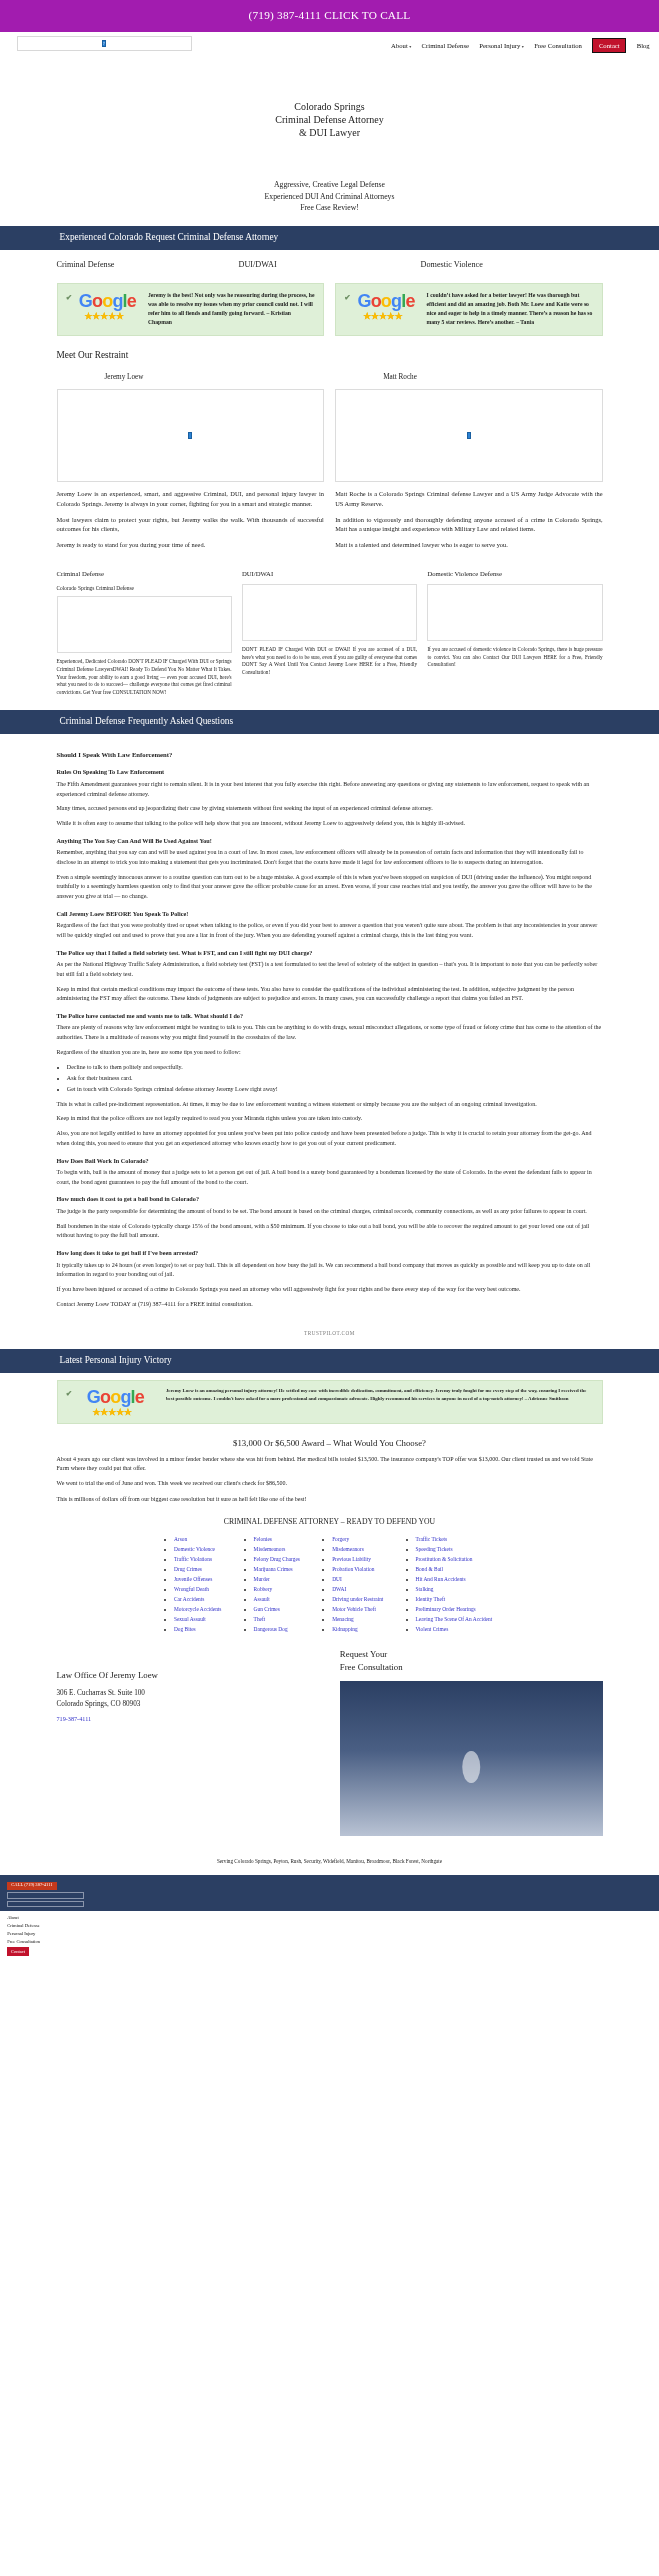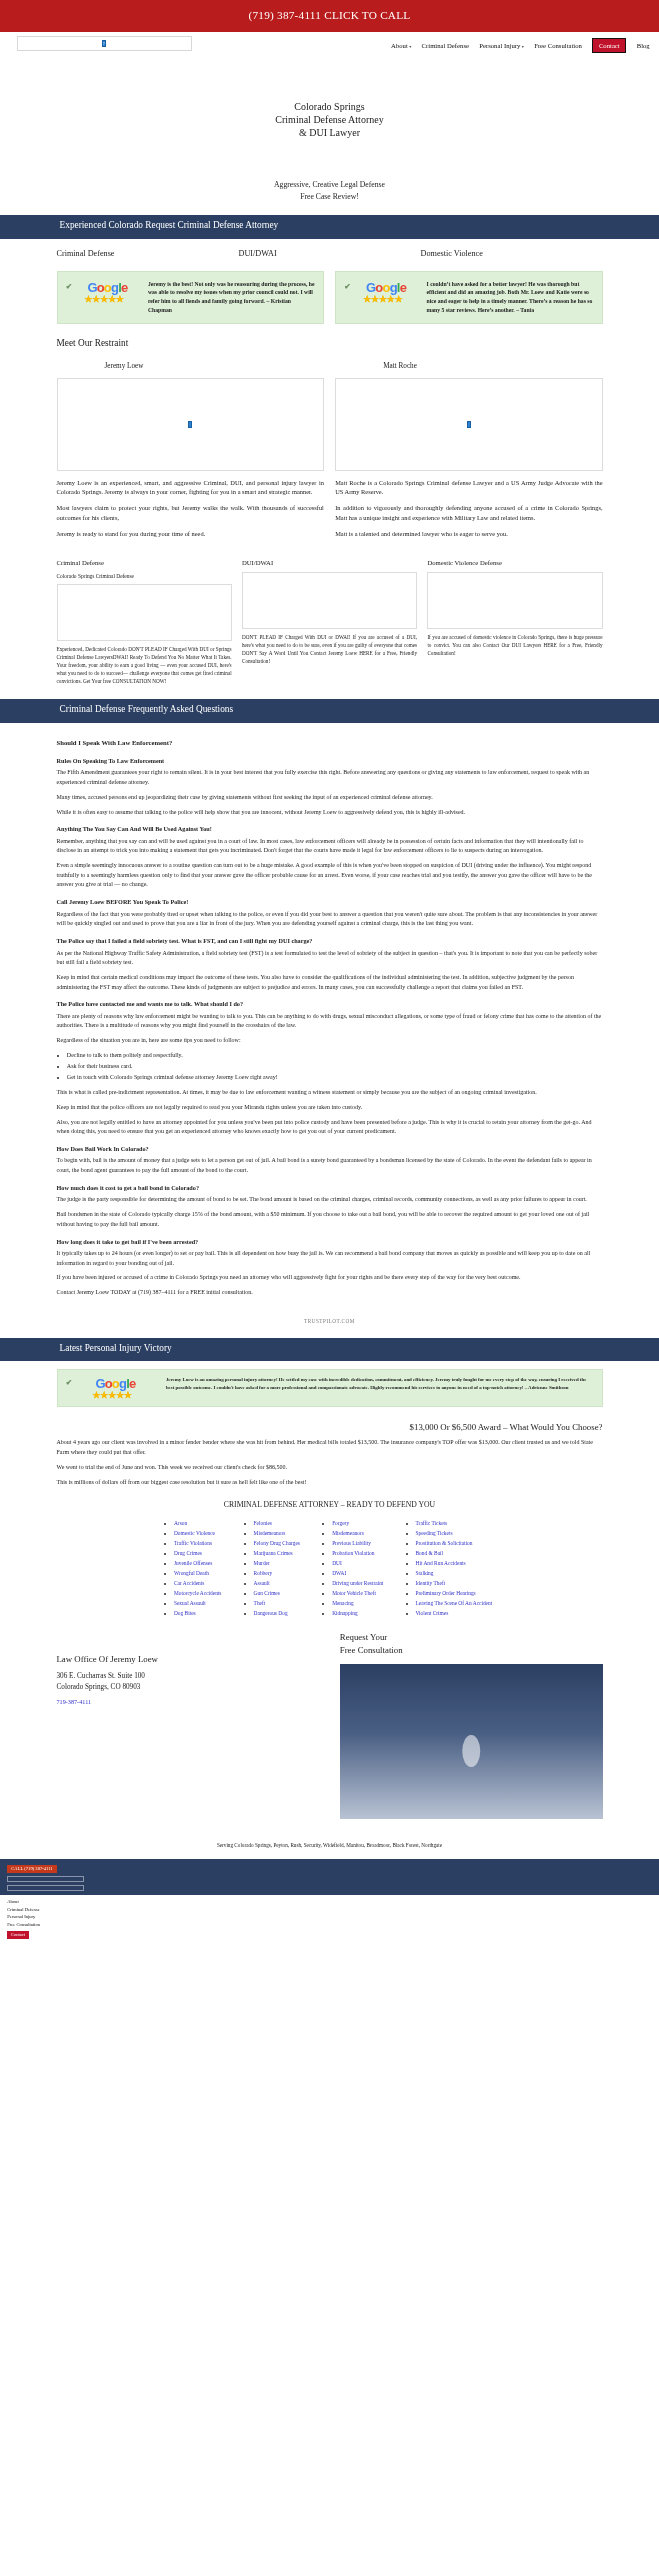--- a/index.html
+++ b/index.html
@@ -10,21 +10,21 @@
     color:#222;
     background:#fff;
     font-size:6.7px;
     line-height:1.5;
   }
   a { color:#3232c8; text-decoration:none; }
   .wrap { width:546px; margin:0 auto; }
 
   
   .callbar {
-    background:#b91c1c; color:#fff; text-align:center;
+    background:#a21caf; color:#fff; text-align:center;
     font-size:11.3px; padding:7.2px 0 7.7px; letter-spacing:0.2px;
   }
   
   .header { height:67px; position:relative; background:#fff; }
   .searchbox {
     position:absolute; left:16.5px; top:4.1px; width:175px; height:15.5px;
     border:0.5px solid #d8d8d8; background:#fff; display:flex; align-items:center;
     justify-content:center;
   }
   .searchbox .glyph {
@@ -58,21 +58,21 @@
 
   
   .reviews { display:flex; gap:11.3px; margin-top:11.3px; }
   .rcard {
     flex:1; background:#dff0d8; border:0.5px solid #cfe4c4; padding:7.2px 8.2px 8.2px;
     font-size:5.7px; font-weight:bold; line-height:1.55; color:#1b1b1b;
   }
   .rtop { display:flex; gap:5.2px; }
   .rleft { width:77px; flex:none; text-align:center; }
   .rcheck { color:#6d8f63; font-size:7.7px; float:left; margin-top:1px;}
-  .glogo { font-size:13px; font-weight:bold; letter-spacing:-0.8px;
+  .glogo { font-size:18px; font-weight:bold; letter-spacing:-0.8px;
     font-family:"Liberation Sans", sans-serif; line-height:1; margin-top:1px; }
   .glogo .b{color:#4285F4}.glogo .r{color:#EA4335}.glogo .y{color:#FBBC05}.glogo .g{color:#34A853}
   .stars { color:#FBBC05; font-size:8.8px; letter-spacing:0px; line-height:1; margin-top:1.5px;
     text-shadow:0 0 0.5px #e0a800; }
   .rtext { flex:1; }
 
   
   h2.sec { font-size:9.3px; font-weight:400; margin:13.4px 0 9.3px; }
   .attorneys { display:flex; gap:11.3px; }
   .att { flex:1; }
@@ -103,21 +103,21 @@
   .strip { text-align:center; padding:13.4px 0 11.3px; }
   .strip .logo { font-size:5.2px; color:#7a7a7a; letter-spacing:0.5px; }
 
   
   .wide-rev { background:#dff0d8; border:0.5px solid #cfe4c4; padding:6.2px 8.2px;
     display:flex; gap:7.2px; align-items:flex-start; margin-top:7.2px; font-size:4.9px;
     font-weight:bold; line-height:1.6; }
   .wide-rev .rleft { width:93px; }
 
   
-  .award { text-align:right; font-size:8.8px; margin:13.4px 0 4.1px; }
+  .award { text-align:center; font-size:8.8px; margin:13.4px 0 4.1px; }
   .ready { text-align:center; font-size:7.7px; margin:11.3px 0 7.2px; }
   .award-p { font-size:6px; line-height:1.65; margin:0 0 5.2px; }
 
   
   .pa-grid { display:flex; justify-content:center; gap:25px; margin:5.2px 0 13.4px; }
   .pa-grid ul { list-style:disc; margin:0; padding-left:7.2px; font-size:5.4px; line-height:1.85; }
   .pa-grid a { color:#3232c8; }
 
   
   .contact-row { display:flex; gap:20.6px; margin-top:5.2px; }
@@ -163,20 +163,21 @@
 </div>
 
 <div class="hero">
   <h1>
     <span>Colorado Springs</span><br>
     <span>Criminal Defense Attorney</span><br>
     <span>&amp; DUI Lawyer</span>
   </h1>
   <div class="sub">
     <div>Aggressive, Creative Legal Defense</div>
+    <div>Experienced DUI And Criminal Attorneys</div>
     <div>Free Case Review!</div>
   </div>
 </div>
 
 <div class="band">
   <div class="wrap"><span>Experienced Colorado Request Criminal Defense Attorney</span></div>
 </div>
 
 <div class="wrap">
 

